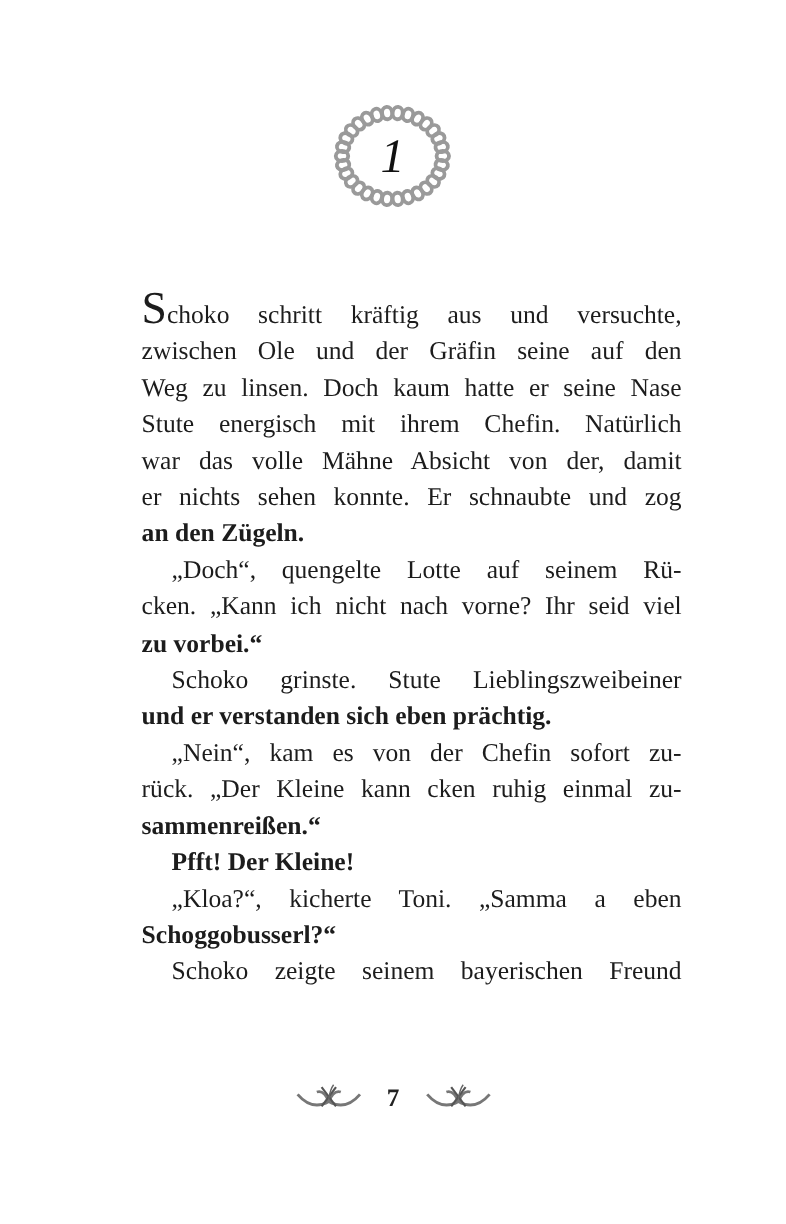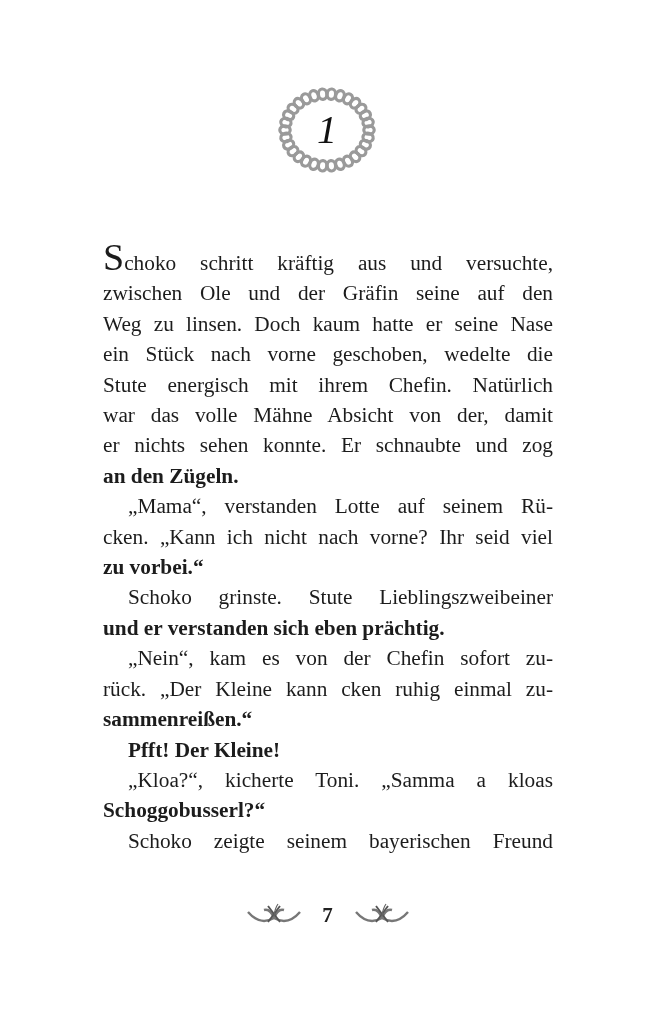--- a/index.html
+++ b/index.html
@@ -35,21 +35,21 @@
       height: 90px;
       line-height: 90px;
       text-align: center;
       font-size: 40px;
       font-style: italic;
       color: #111;
       font-family: "Liberation Serif", serif;
     }
     .body-text {
       position: absolute;
-      left: 103px;
+      left: 118px;
       top: 247px;
       width: 450px;
       font-size: 21.3px;
       line-height: 30.4px;
       text-align: justify;
       hyphens: none;
     }
     .drop-s {
       font-size: 38px;
       line-height: 20px;
@@ -128,35 +128,34 @@
         <ellipse cx="91.08" cy="37.52" rx="4.2" ry="5.2" transform="rotate(438.0 91.08 37.52)"></ellipse>
       </g>
   </svg>
   <div class="chapter-number">1</div>
 </div>
 
 <div class="body-text" id="bodytext">
     <span class="line-block"><span class="drop-s">S</span><span>choko schritt kräftig aus und versuchte,</span></span>
     <span class="line-block"><span>zwischen Ole und der Gräfin seine auf den</span></span>
     <span class="line-block"><span>Weg zu linsen. Doch kaum hatte er seine Nase</span></span>
-    <span class="line-block"><span>ein Stück nach vorne geschoben, wedelte die</span></span>
     <span class="line-block"><span>Stute energisch mit ihrem Chefin. Natürlich</span></span>
     <span class="line-block"><span>war das volle Mähne Absicht von der, damit</span></span>
     <span class="line-block"><span>er nichts sehen konnte. Er schnaubte und zog</span></span>
     <span class="line-block last"><span>an den Zügeln.</span></span>
-    <span class="line-block indent"><span>„Mama“, verstanden Lotte auf seinem Rü-</span></span>
+    <span class="line-block indent"><span>„Doch“, quengelte Lotte auf seinem Rü-</span></span>
     <span class="line-block"><span>cken. „Kann ich nicht nach vorne? Ihr seid viel</span></span>
     <span class="line-block last"><span>zu vorbei.“</span></span>
     <span class="line-block indent"><span>Schoko grinste. Stute Lieblingszweibeiner</span></span>
     <span class="line-block last"><span>und er verstanden sich eben prächtig.</span></span>
     <span class="line-block indent"><span>„Nein“, kam es von der Chefin sofort zu-</span></span>
     <span class="line-block"><span>rück. „Der Kleine kann cken ruhig einmal zu-</span></span>
     <span class="line-block last"><span>sammenreißen.“</span></span>
     <span class="line-block last indent"><span>Pfft! Der Kleine!</span></span>
-    <span class="line-block indent"><span>„Kloa?“, kicherte Toni. „Samma a kloas</span></span>
+    <span class="line-block indent"><span>„Kloa?“, kicherte Toni. „Samma a eben</span></span>
     <span class="line-block last"><span>Schoggobusserl?“</span></span>
     <span class="line-block indent"><span>Schoko zeigte seinem bayerischen Freund</span></span>
   </div>
 
 <div class="footer">
   <span class="flourish">
     <svg width="60" height="30" viewBox="0 0 60 30">
       <path d="M4 12 Q16 26 30 18 Q26 8 20 10" fill="none" stroke="#777" stroke-width="2.4"></path>
       <path d="M56 12 Q44 26 30 18 Q34 8 40 10" fill="none" stroke="#777" stroke-width="2.4"></path>
       <path d="M24 6 Q30 14 36 22" fill="none" stroke="#555" stroke-width="1.8"></path>

